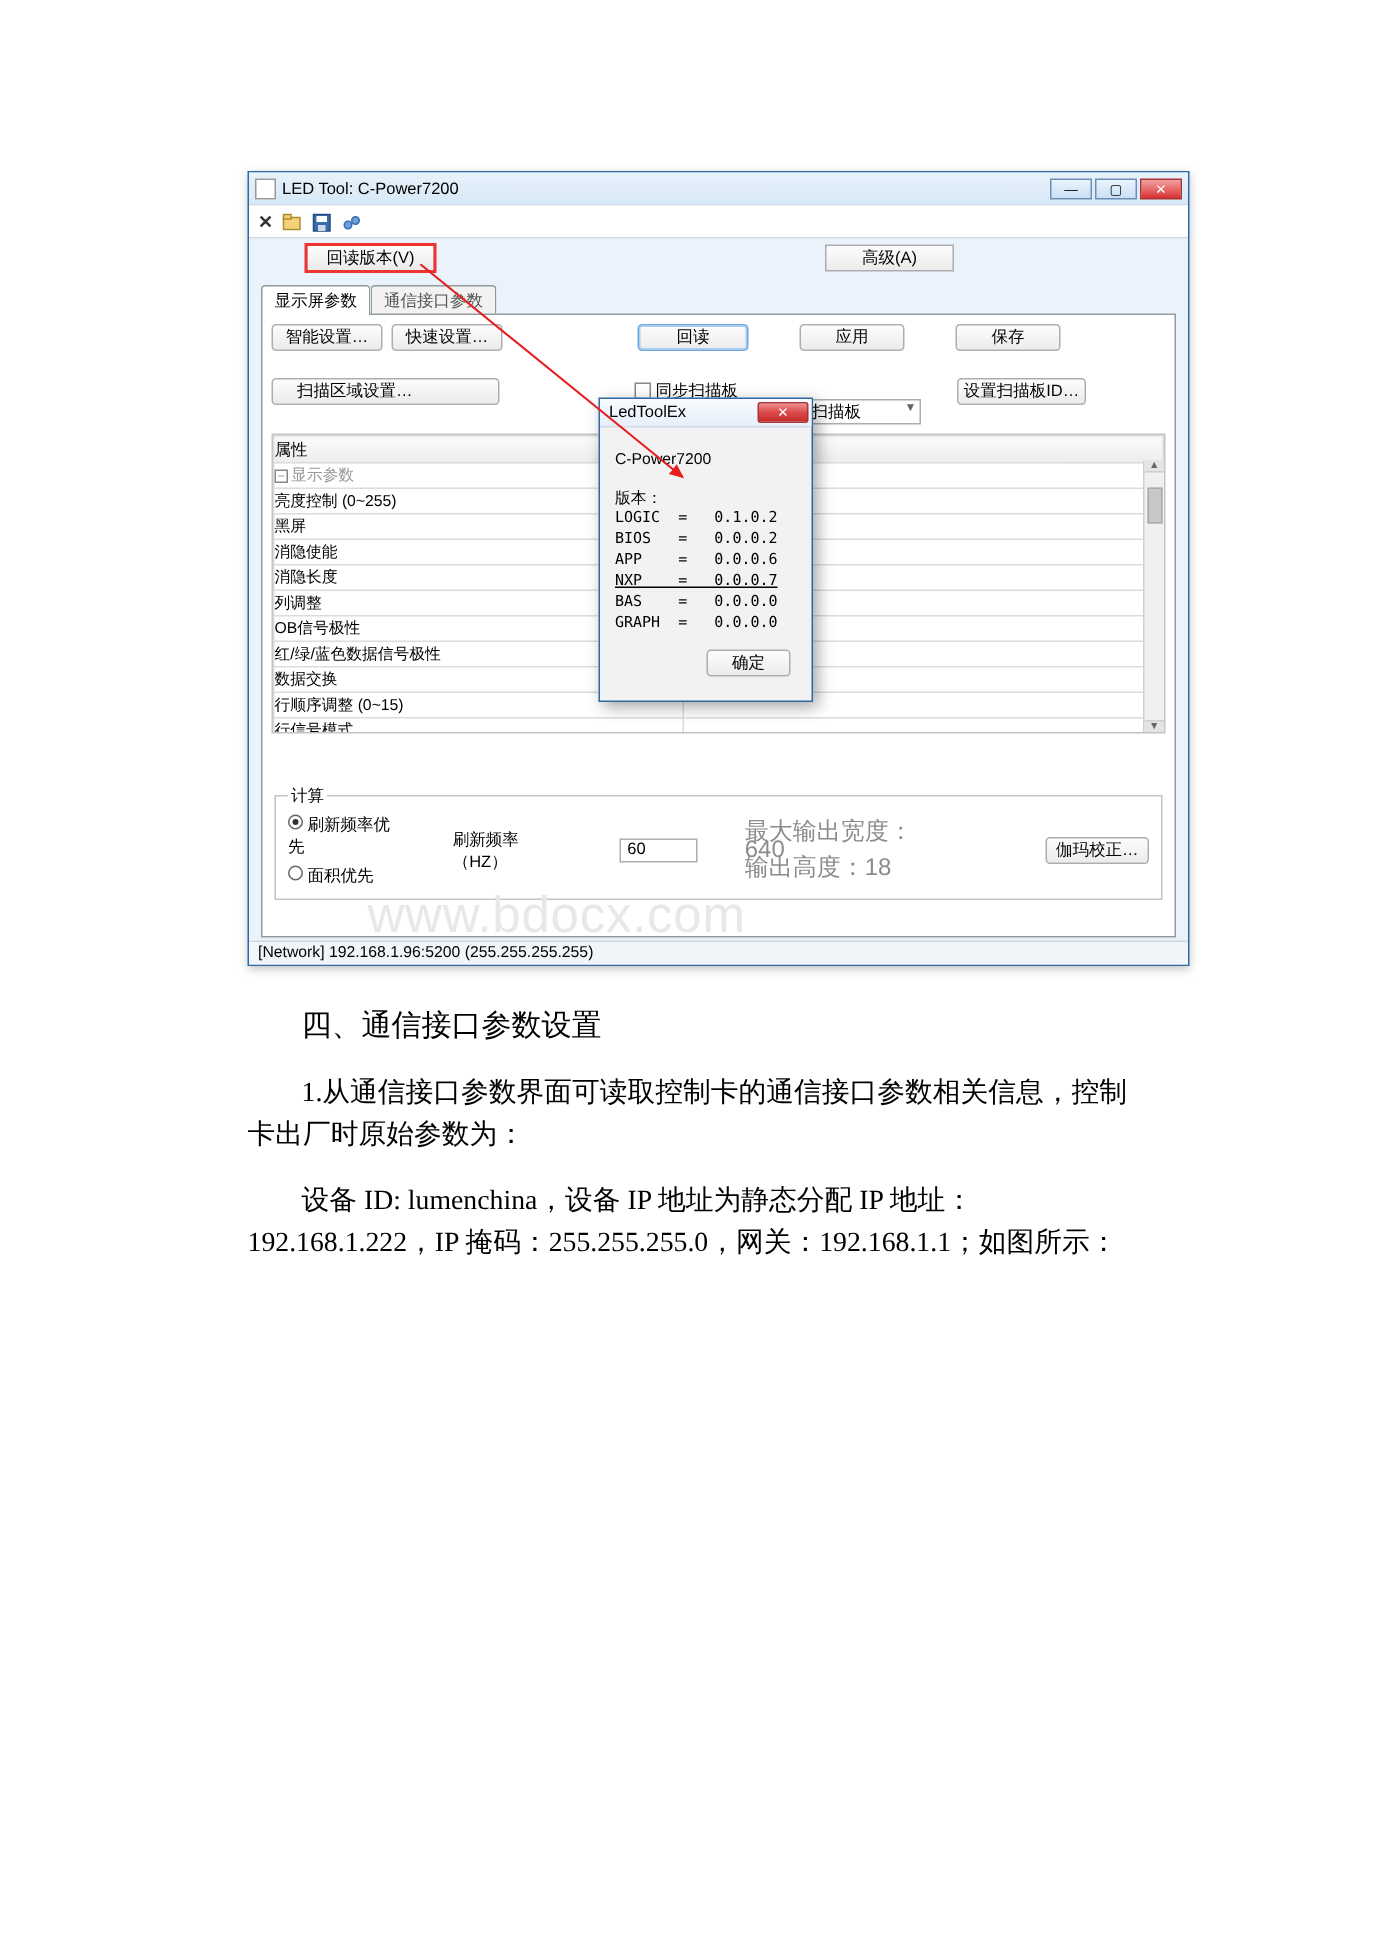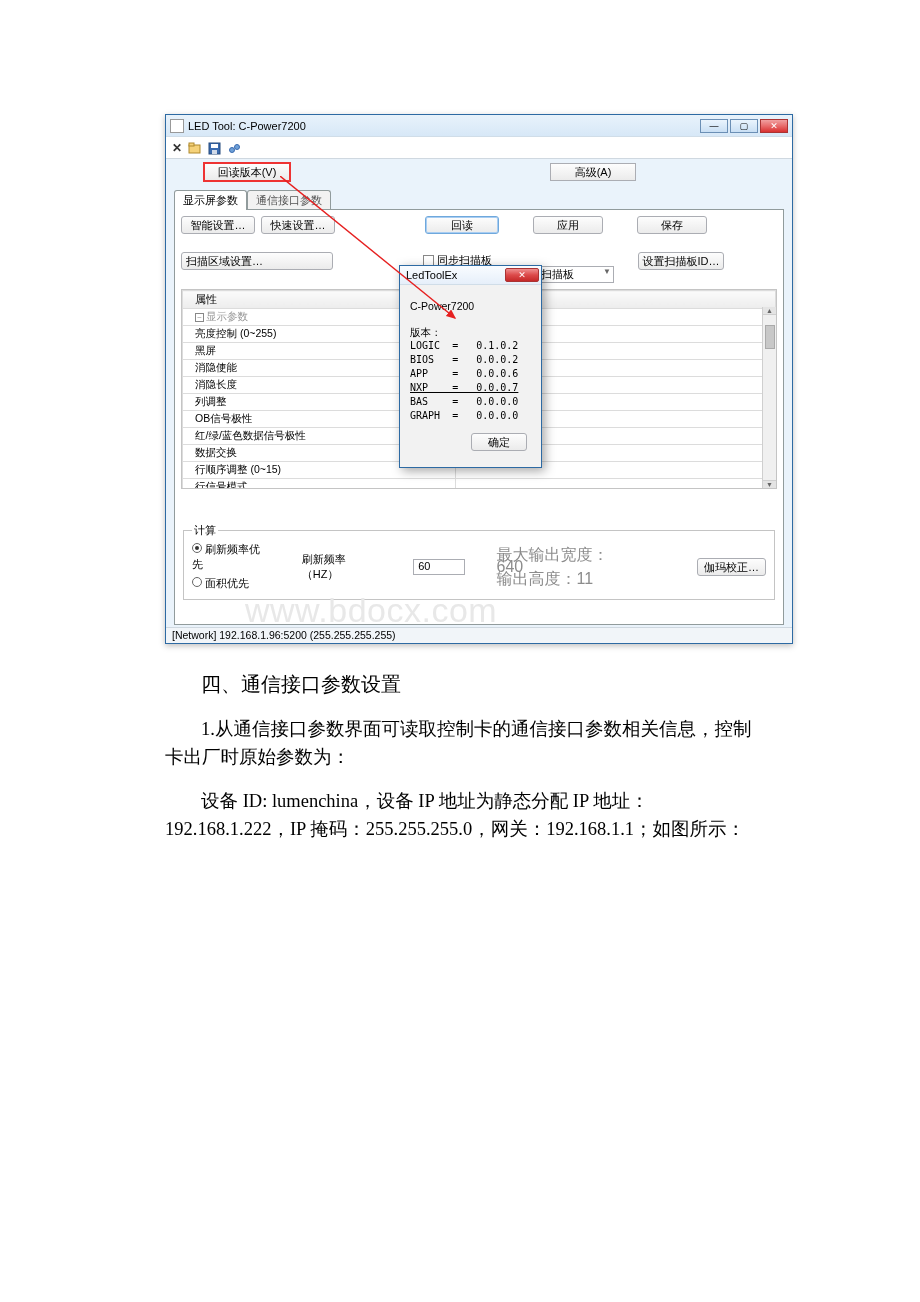--- a/index.html
+++ b/index.html
@@ -98,21 +98,21 @@
   .sel { width:98px; height:17px; font-size:11px; border:1px solid #abadb3; background:#fff; padding:0 2px; display:flex; align-items:flex-start; justify-content:space-between;margin-top:28px;}
   .sel .arrow{font-size:8px;color:#666;}
   .grid {
     border:1px solid #c4c4c4;
     margin-top:4px;
     height:200px;
     overflow:hidden;
     position:relative;
   }
   .grid table { width:100%; border-collapse:collapse; font-size:10.5px; }
-  .grid td { border:1px solid #dcdcdc; padding:1px 12px; height:13px; }
+  .grid td { border:1px solid #dcdcdc; padding:1px 0; height:13px; }
   .grid td:first-child { width:46%; }
   .grid td.header {
     background:linear-gradient(#fbfbfb,#ececec);
     font-size:11px;
   }
   .grid .cat td { color:#989898; }
   .grid .pm{
     display:inline-block; width:9px; height:9px; border:1px solid #888;
     font-size:8px; line-height:8px; text-align:center; margin-right:2px;
     background:#fff;
@@ -247,21 +247,21 @@
         <div class="btn wide">快速设置…</div>
         <div style="width:78px"></div>
         <div class="btn" style="width:74px;border-color:#6fa8dc;box-shadow:0 0 0 1px #a8cdf2 inset">回读</div>
         <div style="width:22px"></div>
         <div class="btn">应用</div>
         <div style="width:22px"></div>
         <div class="btn">保存</div>
       </div>
 
       <div class="row2">
-        <div class="btn" style="width:152px;text-align:left;padding-left:4px">扫描区域设置…</div>
+        <div class="btn" style="width:152px;text-align:left;padding-left:16px">扫描区域设置…</div>
         <div style="width:78px"></div>
         <label class="checkbox">
           <span class="box"></span>
             <span>同步扫描板</span>
         </label>
         <div style="width:12px"></div>
         <div class="sel">
           <span>所有扫描板</span>
           <span class="arrow">▼</span>
         </div>
@@ -333,21 +333,21 @@
         <div class="inner">
           <div>
             <div class="radio"><span class="dot"><span class="fill"></span></span><span>刷新频率优先</span></div>
             <div style="height:4px"></div>
             <div class="radio"><span class="dot"></span><span>面积优先</span></div>
           </div>
           <span>刷新频率（HZ）</span>
           <div class="txtbox">60</div>
           <div class="greytxt">
             <div>最大输出宽度：640</div>
-            <div>输出高度：11</div>
+            <div>输出高度：18</div>
           </div>
           <div style="flex:1"></div>
           <div class="btn" style="width:70px">伽玛校正…</div>
         </div>
       </fieldset>
 
       <div class="watermark">www.bdocx.com</div>
 
     </div>
   </div>

